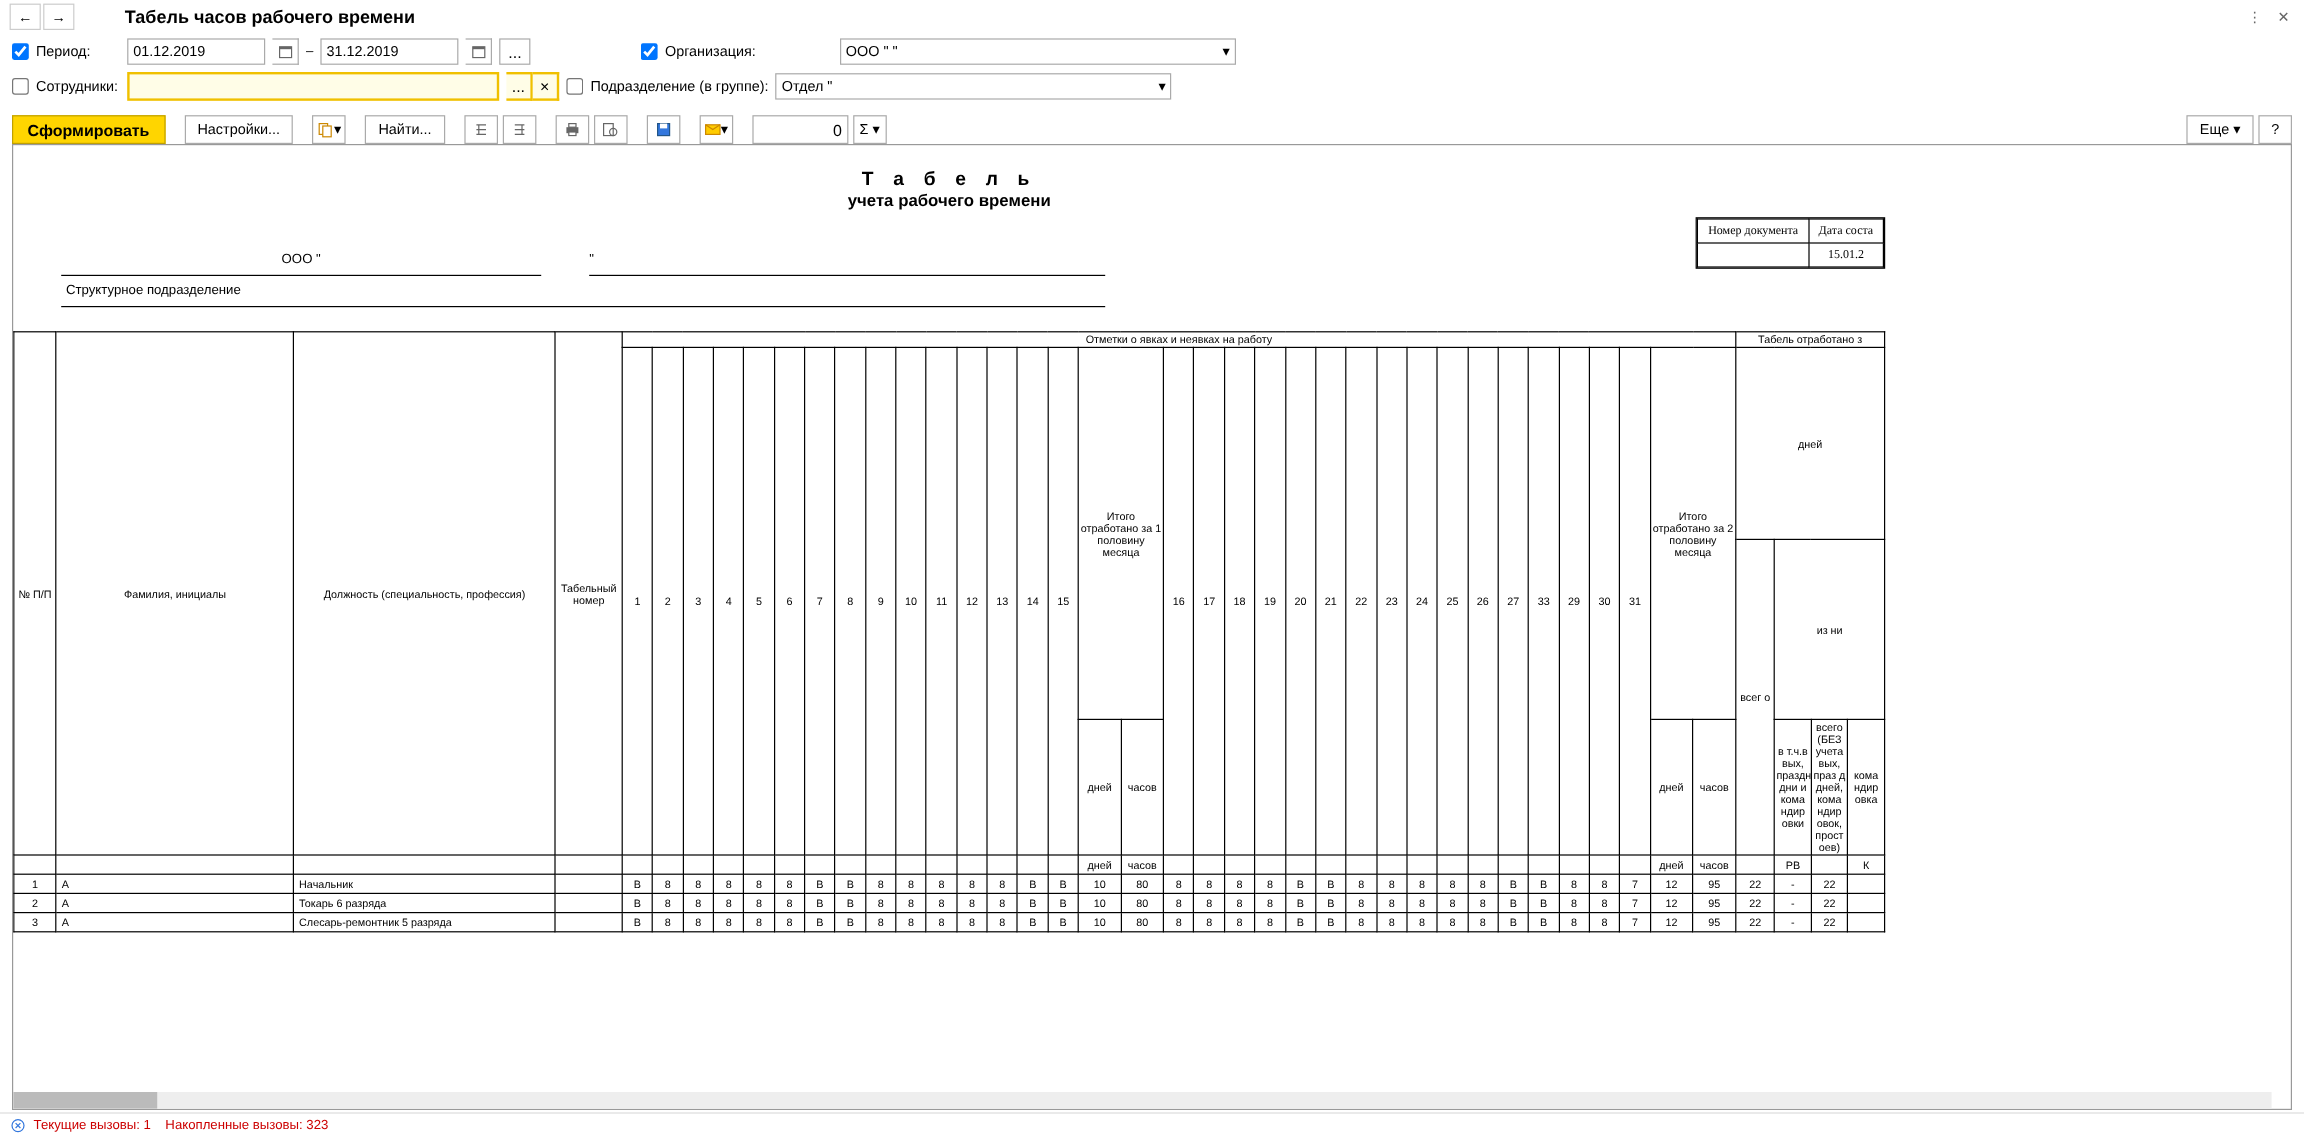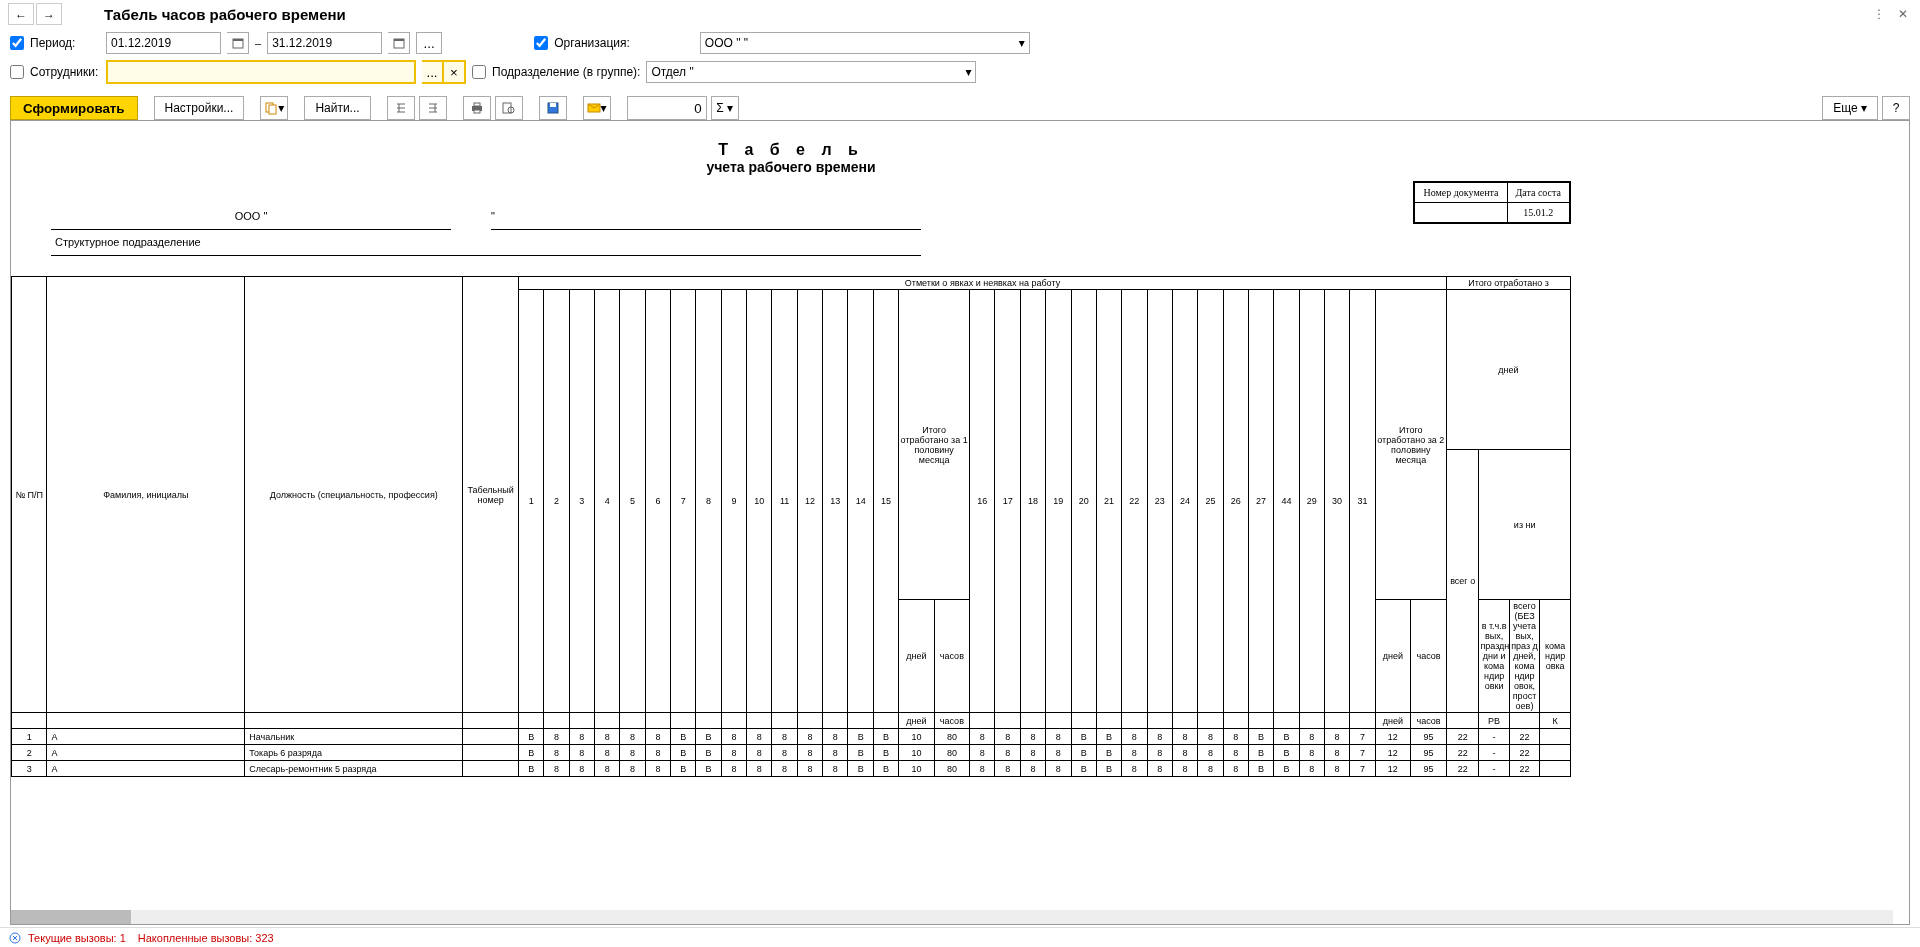--- a/index.html
+++ b/index.html
@@ -266,21 +266,21 @@
           <col class="col-ext">
           <col class="col-ext">
       </colgroup>
       <thead id="ts-head">
           <tr>
             <th rowspan="4">№ П/П</th>
             <th rowspan="4">Фамилия, инициалы</th>
             <th rowspan="4">Должность (специальность, профессия)</th>
             <th rowspan="4">Табельный номер</th>
             <th colspan="35">Отметки о явках и неявках на работу</th>
-            <th colspan="4">Итого отработано з</th>
+            <th colspan="4">Табель отработано з</th>
           </tr>
           <tr class="row-head">
             <th rowspan="3">1</th>
             <th rowspan="3">2</th>
             <th rowspan="3">3</th>
             <th rowspan="3">4</th>
             <th rowspan="3">5</th>
             <th rowspan="3">6</th>
             <th rowspan="3">7</th>
             <th rowspan="3">8</th>
@@ -297,21 +297,21 @@
             <th rowspan="3">18</th>
             <th rowspan="3">19</th>
             <th rowspan="3">20</th>
             <th rowspan="3">21</th>
             <th rowspan="3">22</th>
             <th rowspan="3">23</th>
             <th rowspan="3">24</th>
             <th rowspan="3">25</th>
             <th rowspan="3">26</th>
             <th rowspan="3">27</th>
-            <th rowspan="3">44</th>
+            <th rowspan="3">33</th>
             <th rowspan="3">29</th>
             <th rowspan="3">30</th>
             <th rowspan="3">31</th>
             <th colspan="2" rowspan="2">Итого отработано за 2 половину месяца</th>
             <th colspan="4">дней</th>
           </tr>
           <tr class="row-sub">
             <th rowspan="2">всег о</th>
             <th colspan="3">из ни</th>
           </tr>

